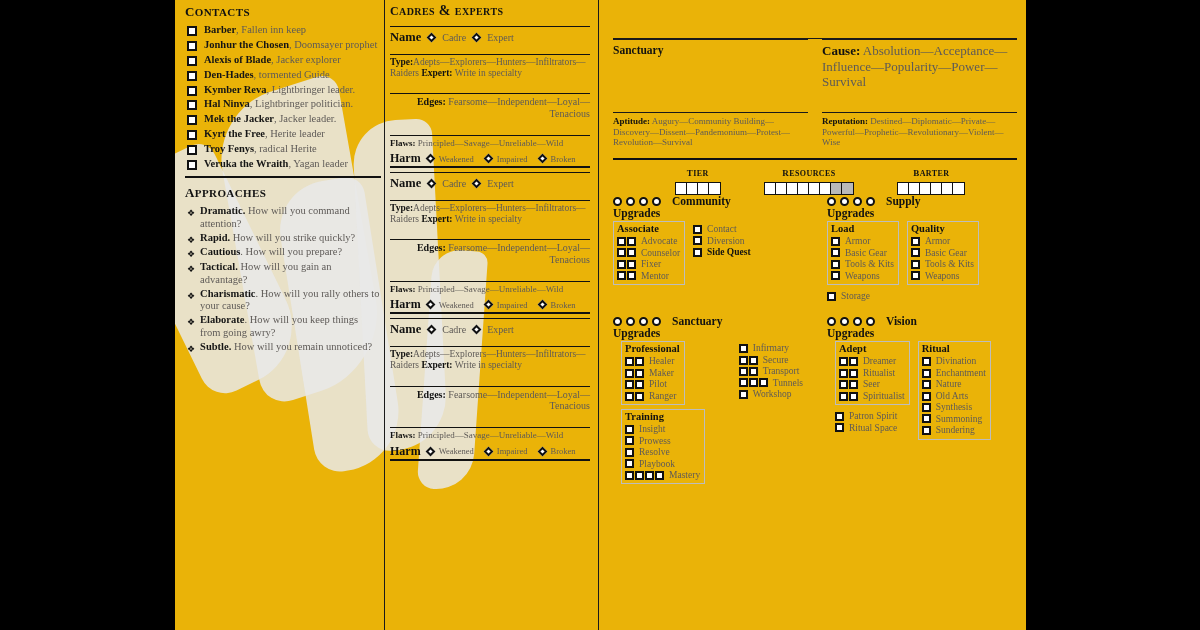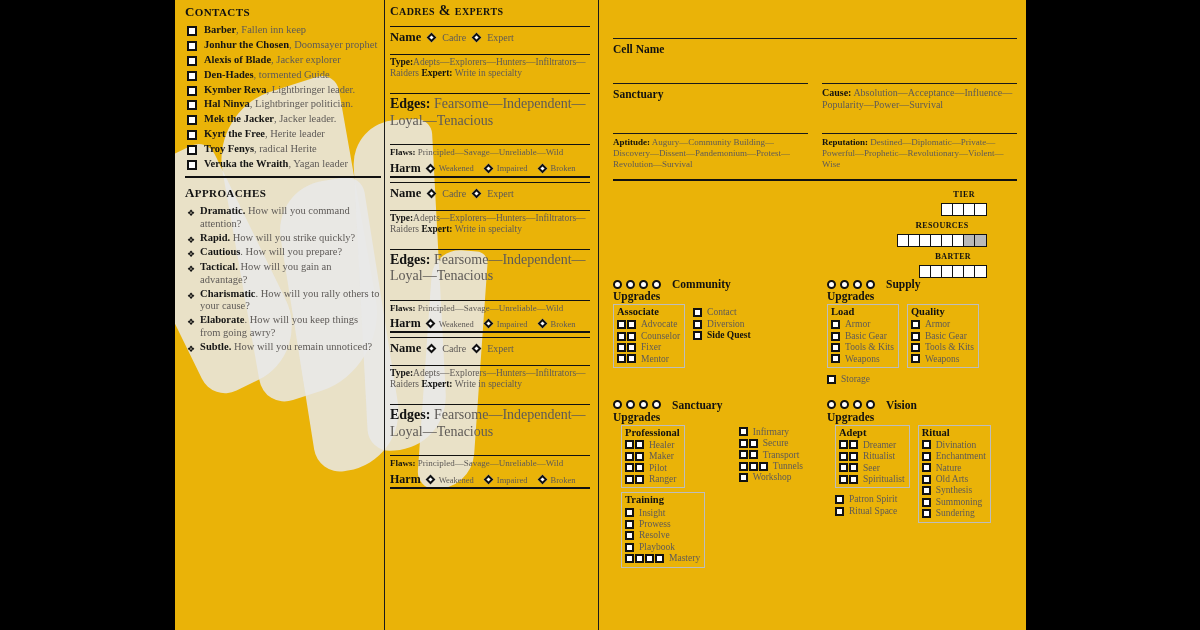--- a/index.html
+++ b/index.html
@@ -75,37 +75,37 @@
   .fld-lbl { font-weight:bold; color:#111; }
   .fld-val { color:#5e5a57; }
   .f-name { font-size:11px; display:flex; align-items:center; gap:5px; padding:3px 0 9px 0; }
   .f-name .nm { font-size:12.5px; font-weight:bold; color:#111; }
   .diamond {
     display:inline-block; width:7px; height:7px;
     border:2.2px solid #111; transform:rotate(45deg);
     background:#fff; margin:0 2px;
   }
   .f-type { font-size:9.5px; line-height:1.16; padding:2px 0 14px 0; }
-  .f-edges { font-size:14px; line-height:1.18; padding:2px 0 15px 0; }
+  .f-edges { font-size:10px; line-height:1.18; padding:2px 0 15px 0;text-align:right; }
   .f-flaws { font-size:9px; line-height:1.18; padding:2px 0 2px 0; }
   .harm-row { display:flex; align-items:center; gap:3px; font-size:8.5px; color:#5e5a57; margin-top:1px; }
   .harm-row .hl { font-size:12px; font-weight:bold; color:#111; margin-right:1px; }
 
   
   .lbl-bold { font-weight:bold; color:#111; }
   .grey { color:#5e5a57; }
   #cellname { font-size:11.5px; padding:4px 0 28px 0; }
   .two-col { display:flex; gap:14px; }
   .two-col > div { flex:1 1 0; min-width:0; }
   .sanct { font-size:11.5px; padding:4px 0 22px 0; }
-  .cause { font-size:10px; line-height:1.2; padding:3px 0 22px 0; }
+  .cause { font-size:13px; line-height:1.2; padding:3px 0 22px 0; }
   .apt { font-size:9px; line-height:1.2; padding:3px 0 4px 0; }
 
   
-  .tracks { display:flex; justify-content:space-around; align-items:flex-end; padding:4px 30px 0 40px;flex-direction:column; }
+  .tracks { display:flex; justify-content:space-around; align-items:flex-end; padding:4px 30px 0 40px; }
   .track { text-align:center; }
   .track-ttl { font-size:11px; margin-bottom:2px; }
   .track-boxes { display:flex; border:1.8px solid #111; }
   .tb { width:11px; height:11px; border-right:1.8px solid #111; background:#fff; }
   .tb:last-child { border-right:none; }
   .tb.filled { background:#b9b9b9; }
 
   
   #focuses-hd { font-size:13px; margin:7px 0 1px 0; }
   .focus-grid { display:flex; gap:24px; }
@@ -303,23 +303,20 @@
               <span style="margin-right: 6px;">Broken</span>
             </div>
             <div class="rule-thick"></div>
           </div>
         </div>
     </div>
 
     <div class="col" id="colC">
 
       <div class="rule-thin" style="margin-top:38px;"></div>
-      <div id="cellname">
-        <span class="lbl-bold">Cell Name</span>
-      </div>
 
       <div class="two-col">
         <div>
           <div class="rule-thin"></div>
           <div class="sanct">
             <span class="lbl-bold">Sanctuary</span>
           </div>
         </div>
         <div>
           <div class="rule-thin"></div>

